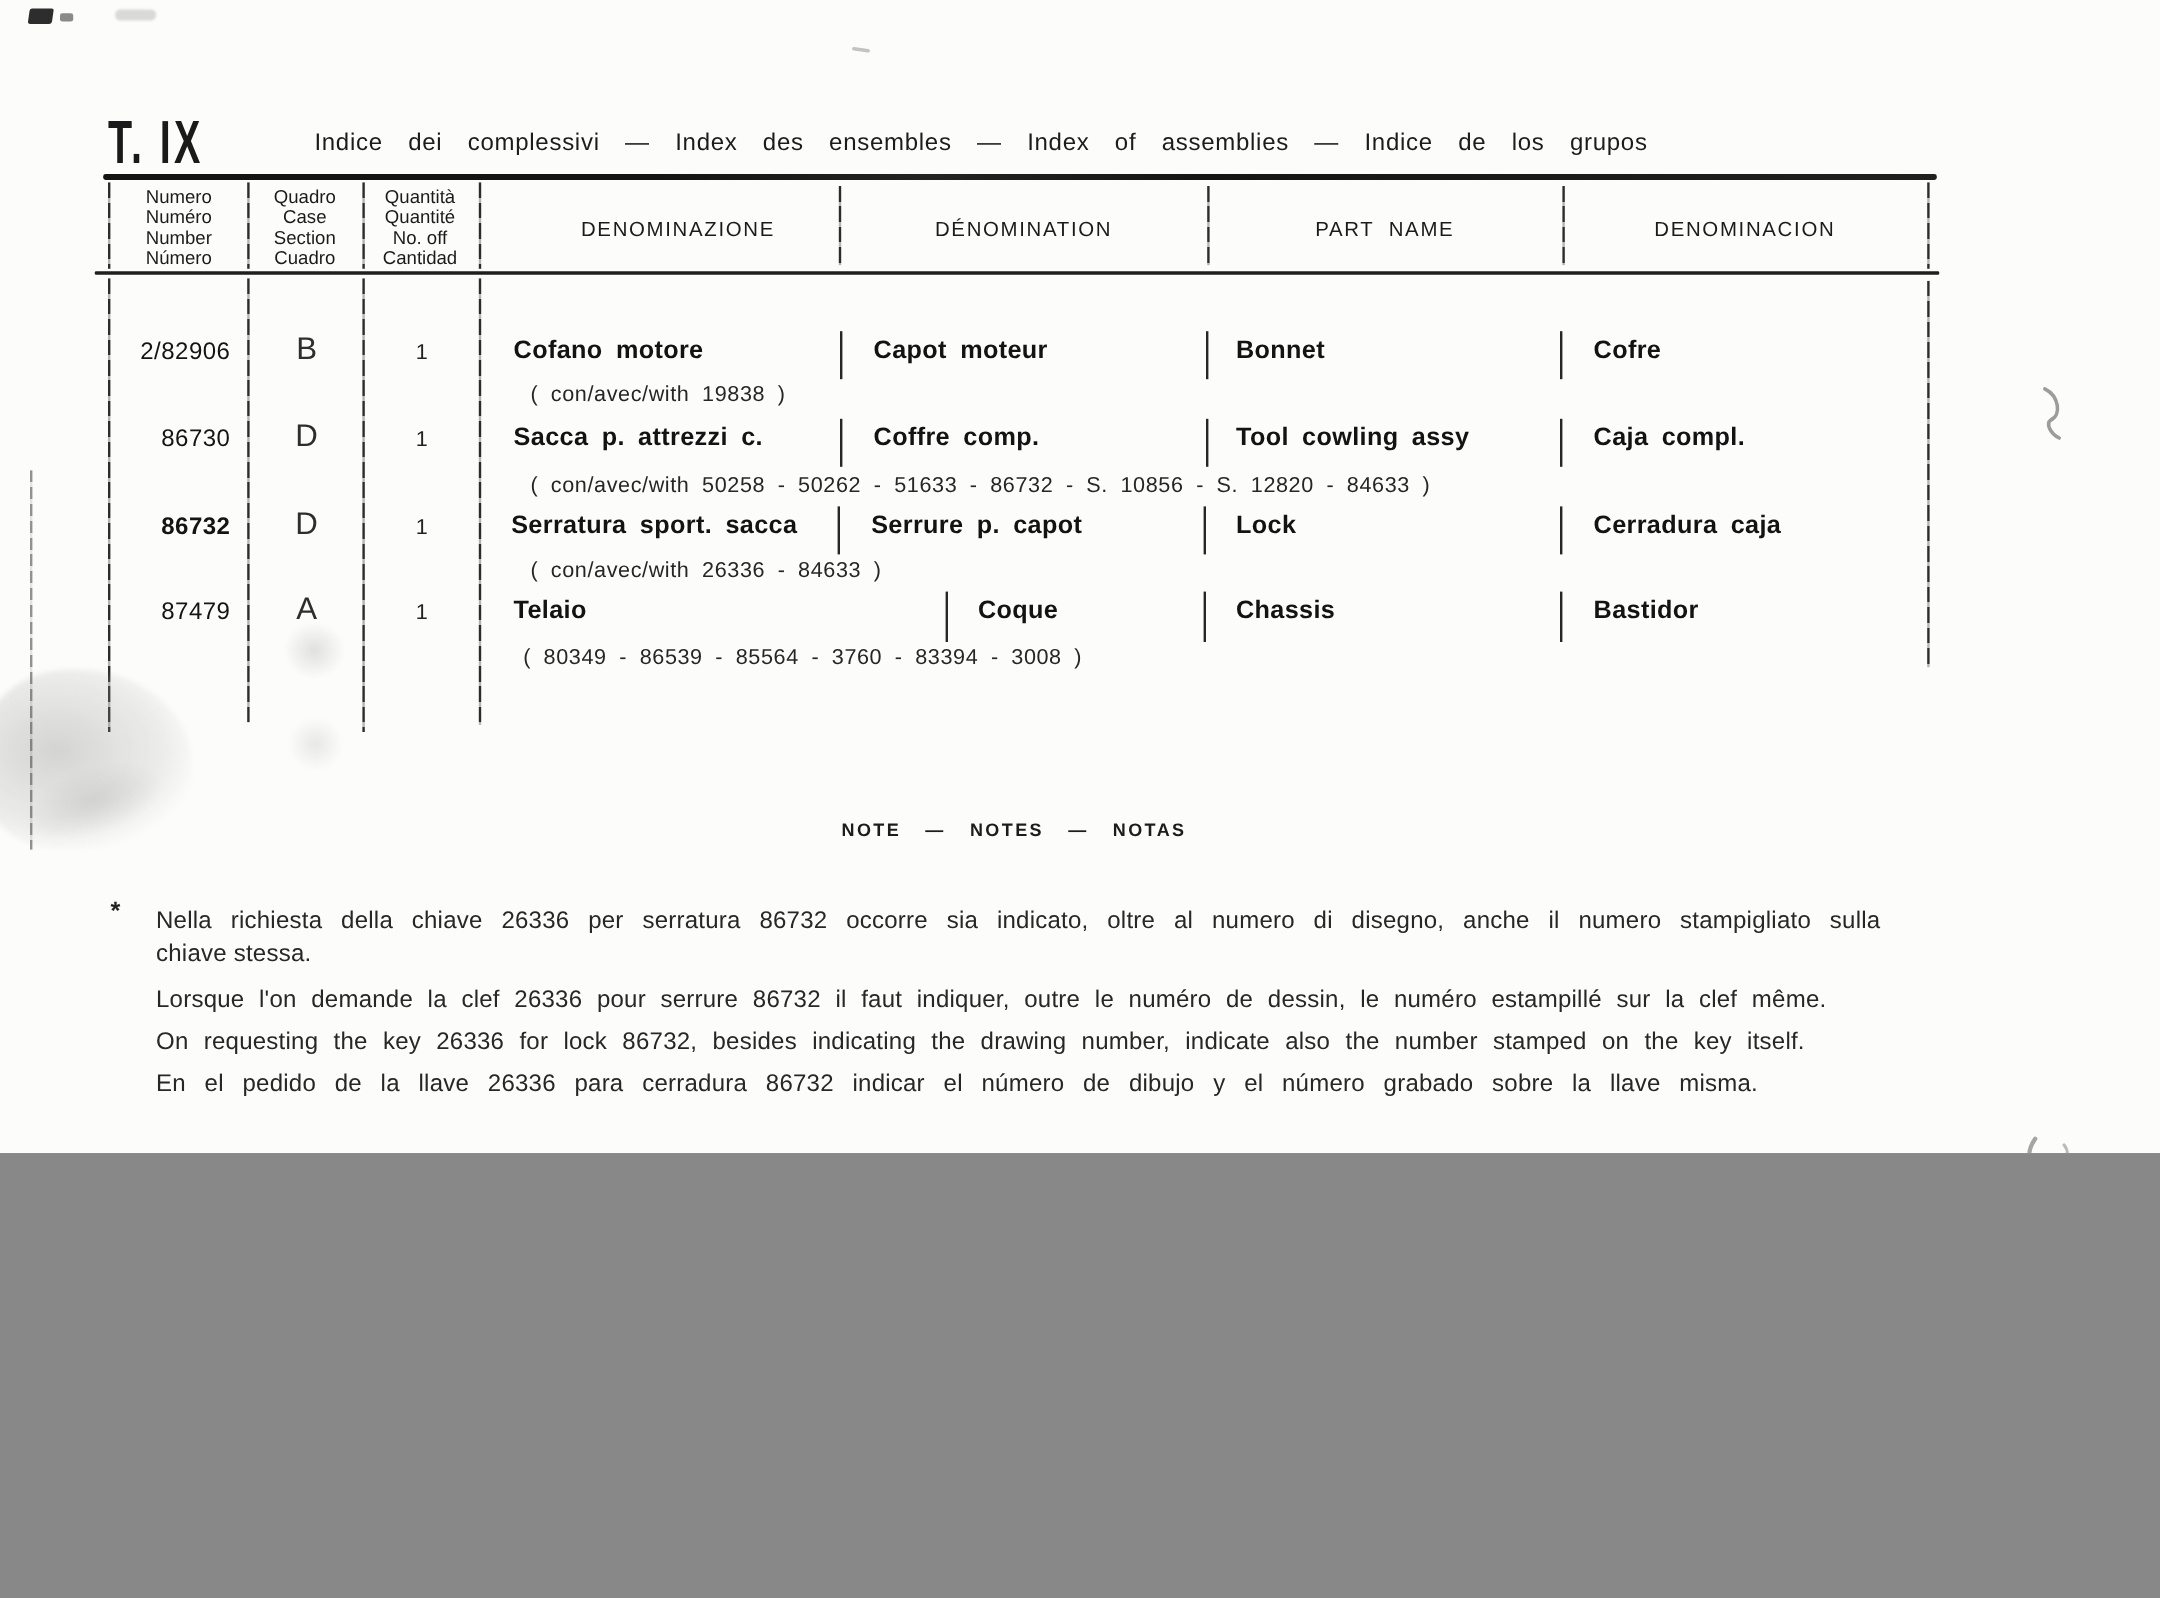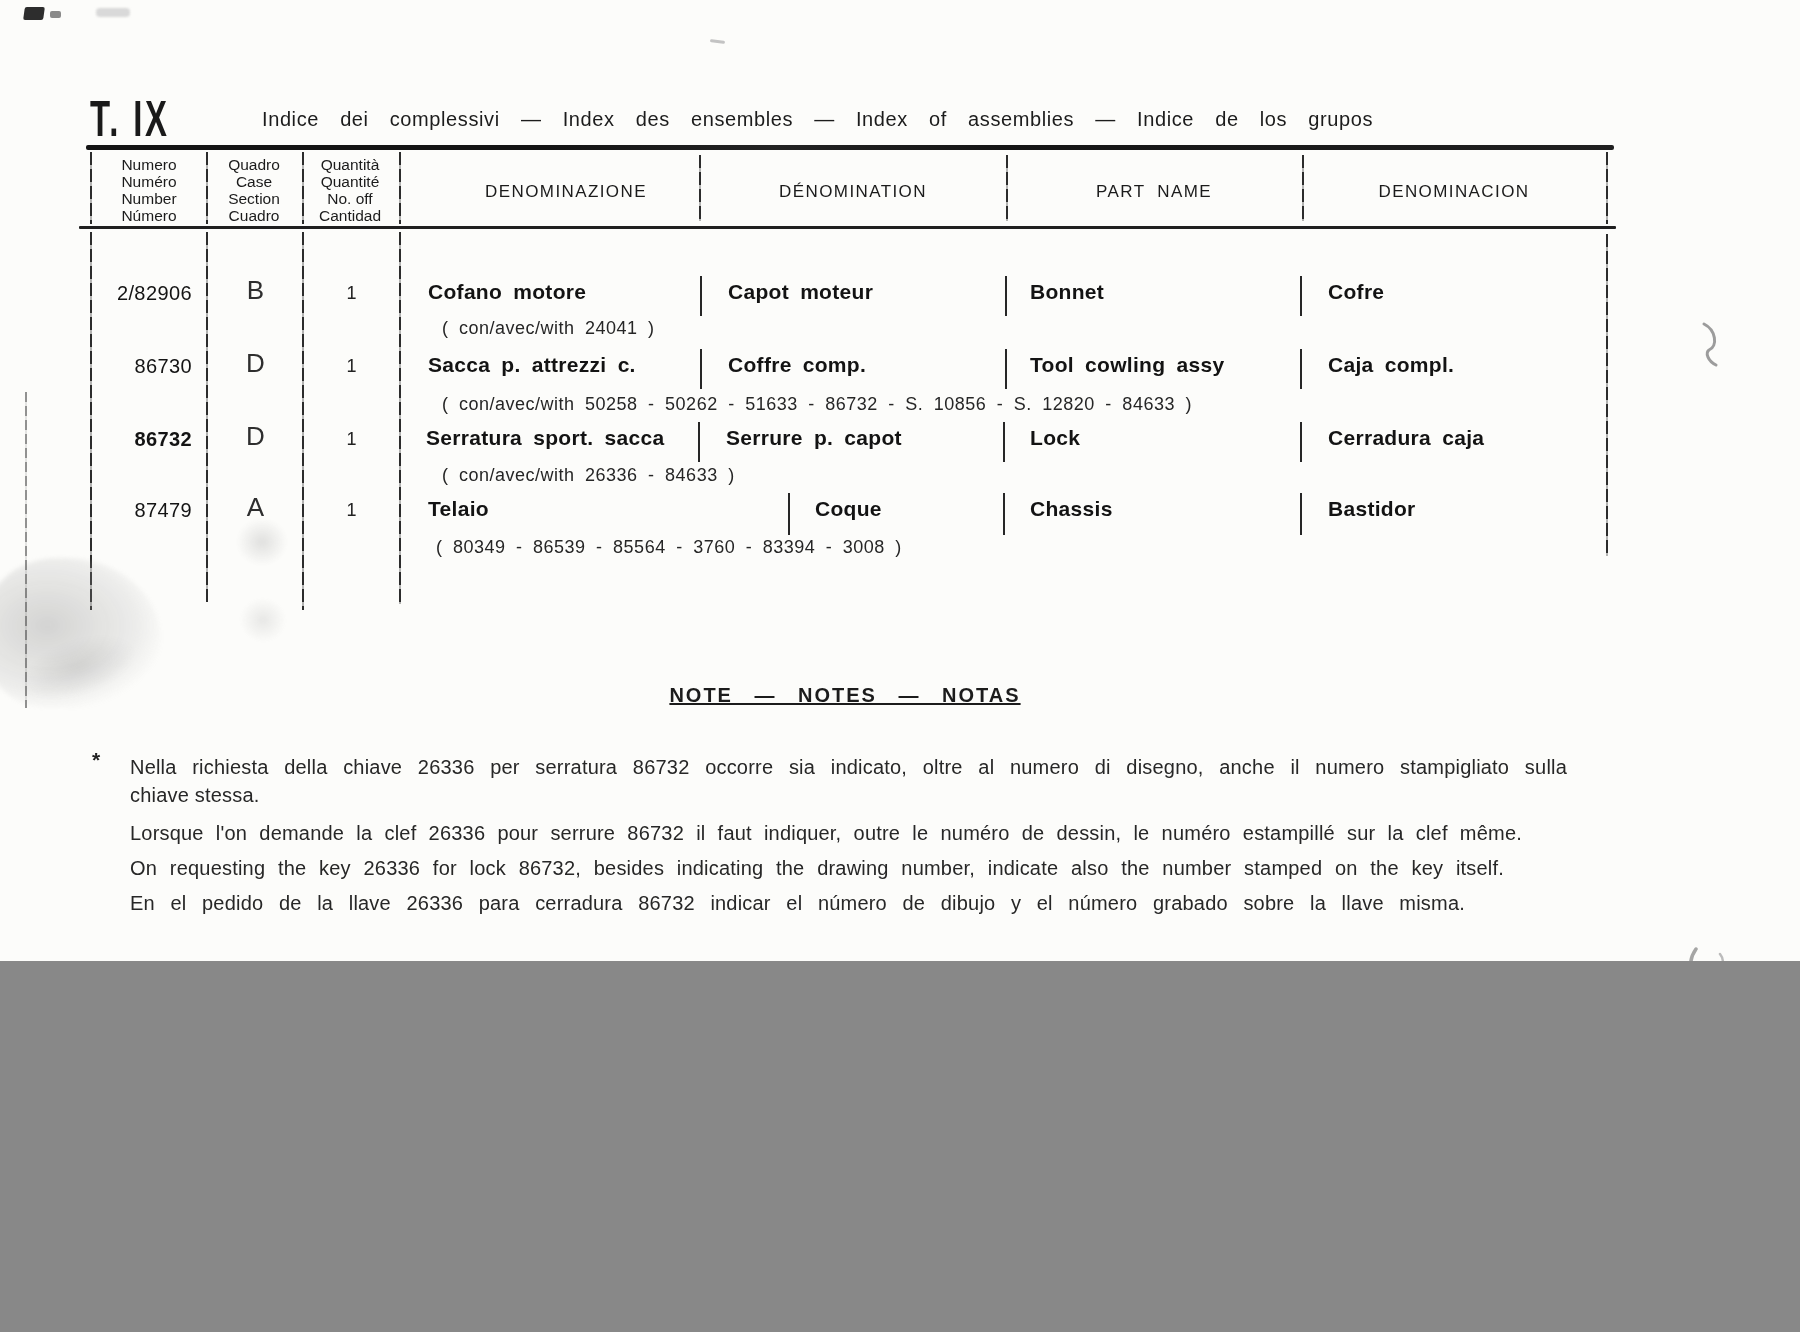--- a/index.html
+++ b/index.html
@@ -39,22 +39,22 @@
 
   
   .num { width:102px; text-align:right; font-size:20px; color:#141414; letter-spacing:.4px; }
   .sec { width:95px; text-align:center; font-size:26px; font-weight:400; color:#2e2e2e; }
   .qty { width:95px; text-align:center; font-size:18px; color:#222; }
   .b   { font-size:21px; font-weight:700; color:#131313; letter-spacing:.3px;
          word-spacing:5px; white-space:nowrap; }
   .sub { font-size:18px; color:#262626; letter-spacing:.5px; word-spacing:5px; white-space:nowrap; }
 
   
-  .note-head { left:595px; top:684px; width:500px; text-align:center; font-size:20px;
-    font-weight:700; letter-spacing:2px; word-spacing:14px; color:#1c1c1c;text-decoration:underline; }
+  .note-head { left:595px; top:684px; width:500px; text-align:center; font-size:15px;
+    font-weight:700; letter-spacing:2px; word-spacing:14px; color:#1c1c1c; }
   .asterisk { left:92px; top:748px; font-size:21px; font-weight:700; color:#222; }
   .note-line { left:130px; font-size:20px; color:#272727; letter-spacing:.2px;
     text-align:justify; text-align-last:justify; }
   .note-line.plain { text-align:left; text-align-last:left; }
 
   
   .pagenum { left:770px; top:1220px; width:160px; text-align:center; font-size:21px;
     color:#1e1e1e; word-spacing:14px; }
   .watermark { left:1583px; top:1178px; font-size:25px; font-weight:700; color:#949494;
     letter-spacing:.2px; opacity:.9; white-space:nowrap; }
@@ -122,30 +122,30 @@
     <span>Case</span>
     <span>Section</span>
     <span>Cuadro</span>
   </div>
   <div class="abs hstack" style="left:304px;width:92px;">
     <span>Quantità</span>
     <span>Quantité</span>
     <span>No. off</span>
     <span>Cantidad</span>
   </div>
-  <div class="abs hcap" style="left:418px;width:296px;">DENOMINAZIONE</div>
+  <div class="abs hcap" style="left:402px;width:296px;padding-left:15px;">DENOMINAZIONE</div>
   <div class="abs hcap" style="left:702px;width:302px;">DÉNOMINATION</div>
   <div class="abs hcap" style="left:1008px;width:292px;">PART NAME</div>
   <div class="abs hcap" style="left:1304px;width:300px;">DENOMINACION</div>
 
   <div class="abs num" style="left:90px;top:282px;">2/82906</div>
   <div class="abs sec" style="left:208px;top:275px;">B</div>
   <div class="abs qty" style="left:304px;top:283px;">1</div>
   <div class="abs b" style="left:428px;top:280px;">Cofano motore</div>
-  <div class="abs sub" style="left:442px;top:318px;">( con/avec/with 24041 )</div>
+  <div class="abs sub" style="left:442px;top:318px;">( con/avec/with 19838 )</div>
   <div class="abs vdiv" style="left:700px;top:276px;height:40px;"></div>
   <div class="abs b" style="left:728px;top:280px;">Capot moteur</div>
   <div class="abs vdiv" style="left:1005px;top:276px;height:40px;"></div>
   <div class="abs b" style="left:1030px;top:280px;">Bonnet</div>
   <div class="abs vdiv" style="left:1300px;top:276px;height:40px;"></div>
   <div class="abs b" style="left:1328px;top:280px;">Cofre</div>
 
   <div class="abs num" style="left:90px;top:355px;">86730</div>
   <div class="abs sec" style="left:208px;top:348px;">D</div>
   <div class="abs qty" style="left:304px;top:356px;">1</div>

